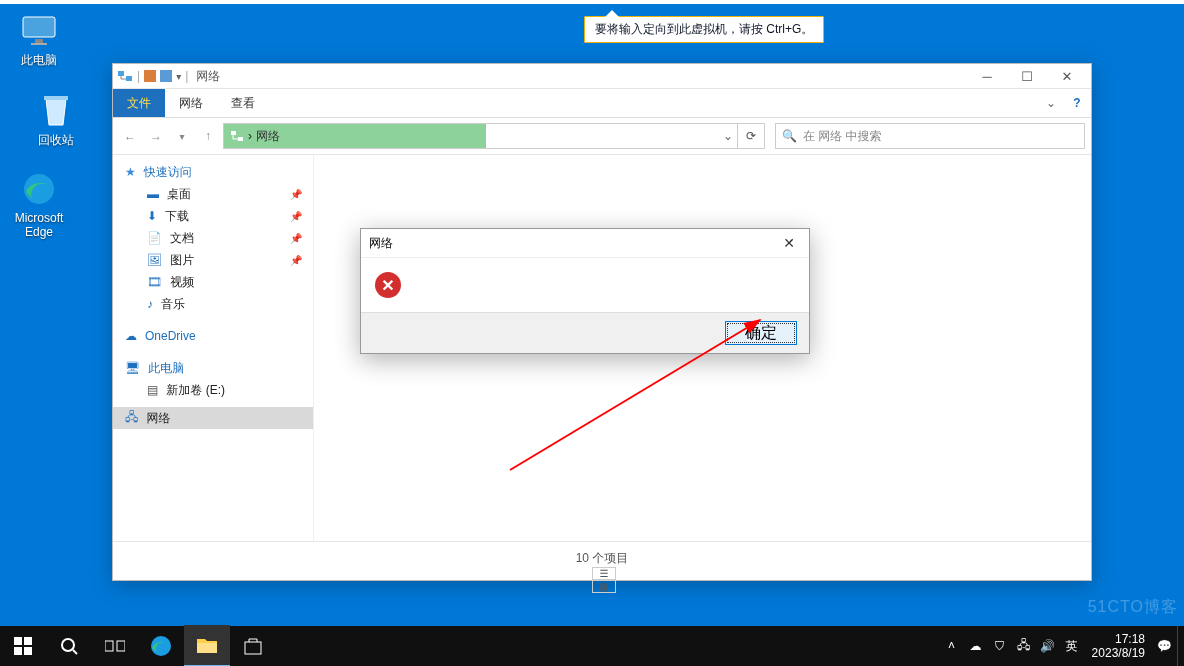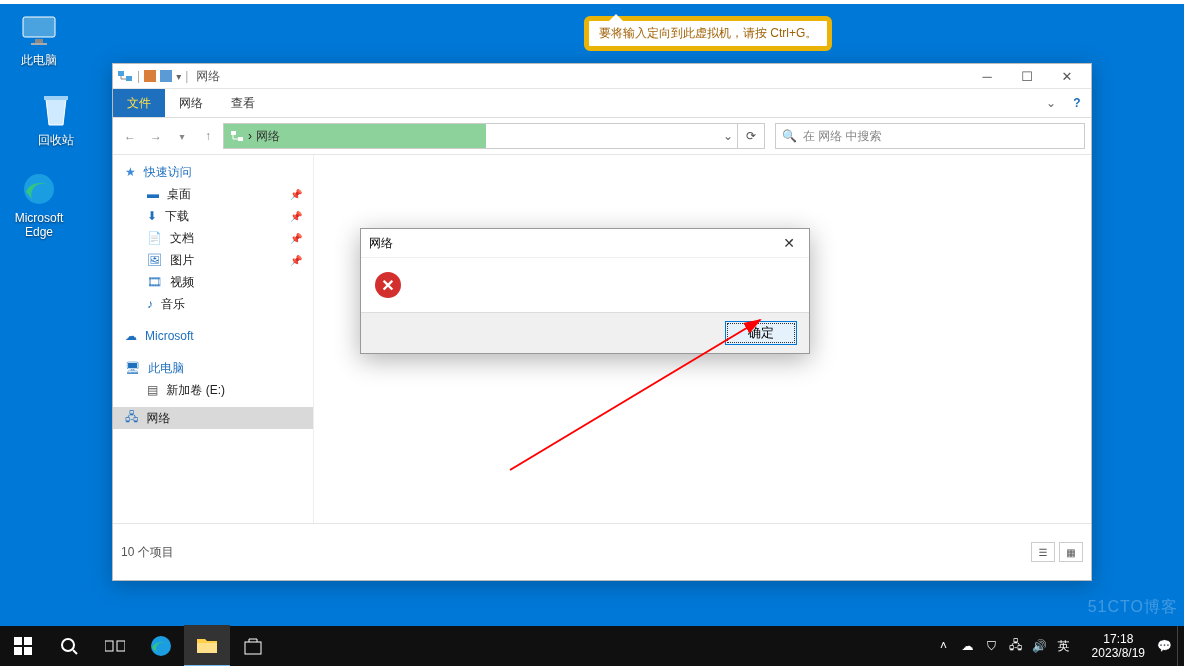--- a/index.html
+++ b/index.html
@@ -19,25 +19,25 @@
     top: 0; left: 0; right: 0;
     height: 4px;
     background: #fff;
   }
   
   .vm-tooltip {
     position: absolute;
     top: 16px;
     left: 584px;
     background: #fff;
-    border: 5px solid #eab308;
-    border-radius: 6px;
+    border: 1px solid #eab308;
+    border-radius: 1px;
     padding: 4px 10px;
     font-size: 12px;
-    color: #a16207;
+    color: #0f172a;
     z-index: 50;
   }
   .vm-tooltip::before {
     content: "";
     position: absolute;
     top: -7px; left: 20px;
     border: 7px solid transparent;
     border-bottom-color: #fff;
     border-top: none;
   }
@@ -172,23 +172,24 @@
   .np-sub { padding-left: 34px; }
   .content {
     flex:1;
     position:relative;
     background:#fff;
   }
   .status-bar {
     height: 22px;
     border-top:1px solid #e5e5e5;
     display:flex; align-items:center;
-    padding: 17px 8px;
+    padding: 8px 8px;
     color:#555;
     font-size:12px;
+    flex-direction:column;
   }
   .status-bar .spacer{flex:1;}
   .view-btn {
     width:22px; height:18px; border:1px solid #ccc; margin-left:4px;
     display:flex; align-items:center; justify-content:center; font-size:10px; color:#555;
   }
   
   .dialog {
     position:absolute;
     top: 228px; left: 360px;
@@ -224,21 +225,21 @@
     padding: 8px 12px;
     background:#f0f0f0;
     display:flex; justify-content:flex-end;
     border-top:1px solid #ddd;
   }
   .dlg-btn {
     min-width:70px; height:22px;
     border:1px solid #0078d7;
     background:#e5f1fb;
     display:flex; align-items:center; justify-content:center;
-    font-size:13px;
+    font-size:16px;
     outline: 1px dotted #333;
     outline-offset:-3px;
   }
   
   .arrow-svg {
     position:absolute;
     top:300px; left:500px;
     width:300px; height:180px;
     z-index:150;
     pointer-events:none;
@@ -261,24 +262,23 @@
     margin-left:auto;
     display:flex; align-items:center;
     height:100%;
     font-size:12px;
   }
   .tray-ic {
     width:24px; display:flex; align-items:center; justify-content:center;
     color:#fff;
   }
   .clock {
-    text-align:center;
+    text-align:right;
     padding: 0 8px;
     line-height:1.2;
-    margin-left:8px;
   }
   .watermark {
     position:absolute;
     right:6px; bottom:48px;
     color:rgba(255,255,255,.25);
     font-size:16px;
     letter-spacing:1px;
     z-index:2;
   }
   
@@ -418,21 +418,21 @@
         <span style="color:#1e6fbd">🎞</span>
         <span>视频</span>
       </div>
       <div class="np-item np-sub">
         <span style="color:#1e6fbd">♪</span>
         <span>音乐</span>
       </div>
       <div style="height:10px"></div>
       <div class="np-item group">
         <span style="color:#1e6fbd">☁</span>
-        <span>Microsoft</span>
+        <span>OneDrive</span>
       </div>
       <div style="height:10px"></div>
       <div class="np-item group">
         <span style="color:#1e6fbd">🖥</span>
         <span>此电脑</span>
       </div>
       <div class="np-item np-sub">
         <span style="color:#555">▤</span>
         <span>新加卷 (E:)</span>
       </div>

